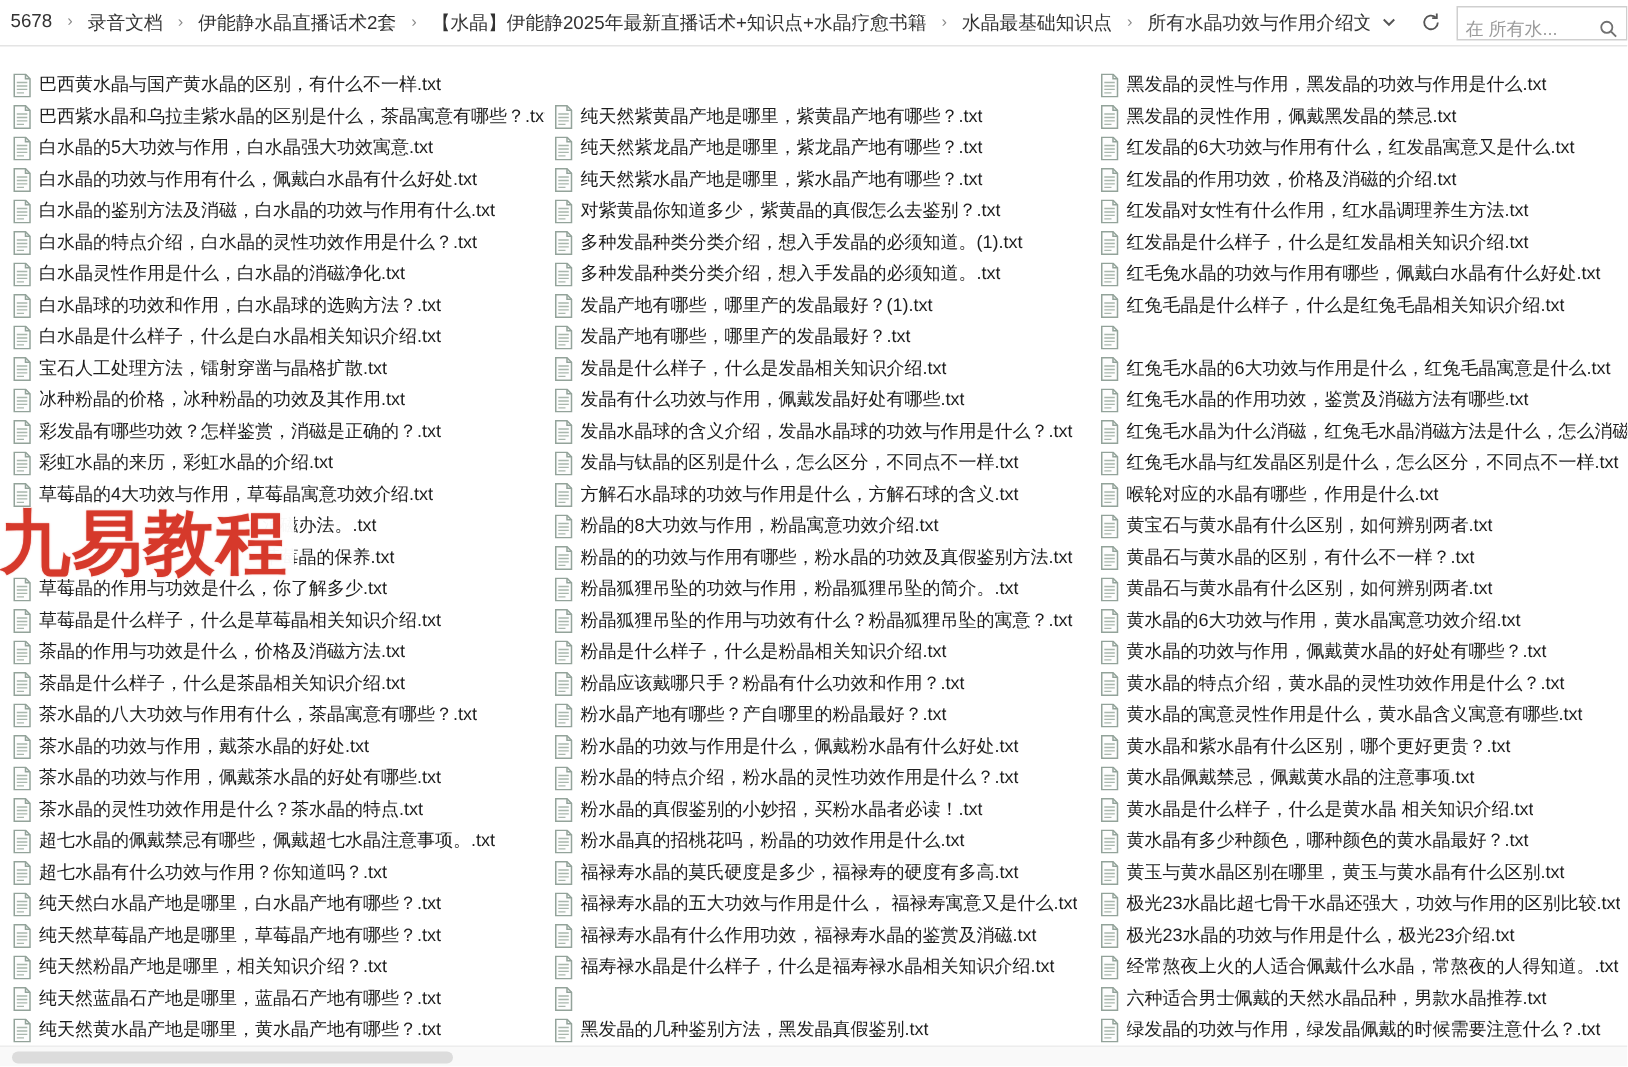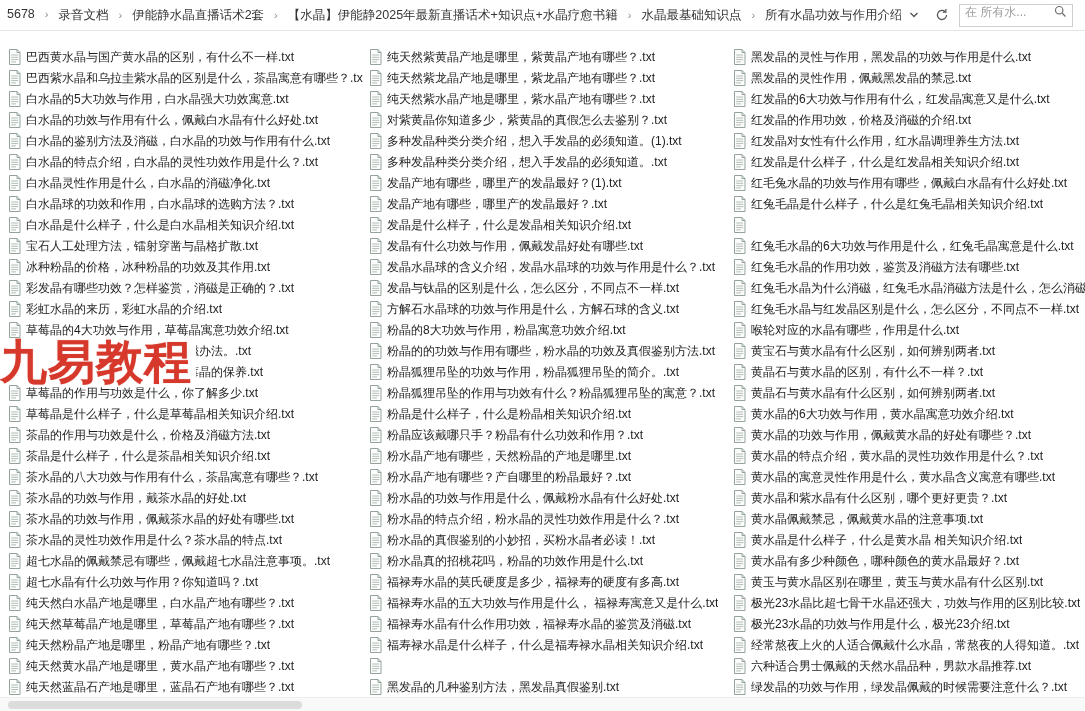--- a/index.html
+++ b/index.html
@@ -17,33 +17,33 @@
     flex:1; display:flex; align-items:flex-start; white-space:nowrap;
     overflow:hidden; padding-left:2px; font-size:12.5px; color:#333;
   }
   .crumb-item { display:flex; align-items:center; flex:0 0 auto; }
   .crumb { padding:4px 5px; cursor:default; }
   .crumb-sep { color:#8a8a8a; padding:0 5px; font-size:11px; }
   .crumb-item:last-child .crumb-sep { display:none; }
   .addr-controls { display:flex; align-items:center; flex:0 0 auto; padding:0 8px 0 4px; gap:10px; }
   .icon-btn { display:flex; align-items:center; justify-content:center; width:18px; height:20px; cursor:default; }
   .searchbox {
-    flex:0 0 auto; width:114px; height:23px; margin-right:12px;
-    border:1px solid #cfcfcf; display:flex; align-items:flex-start; background:#fff;
+    flex:0 0 auto; width:114px; height:23px; margin-right:0;
+    border:1px solid #cfcfcf; display:flex; align-items:flex-end; background:#fff;
   }
   .searchbox input {
     flex:1; min-width:0; border:0; outline:0; padding:0 2px 0 5px;
     font-size:12px; color:#444; font-family:inherit; background:transparent;
   }
   .searchbox input::placeholder { color:#9b9b9b; }
   .search-icon { flex:0 0 auto; margin-right:5px; display:flex; }
 
   
   .filelist {
-    position:relative; display:flex; align-items:center;
+    position:relative; display:flex; align-items:flex-end;
     height:666px; padding-top:16px; overflow:hidden;
   }
   .col { overflow:hidden; }
   .col-1 { width:363px; padding-left:8px; }
   .col-2 { width:365px; padding-left:6px; }
   .col-3 { flex:1; padding-left:5px; }
   .row {
     height:21px; display:flex; align-items:center;
     white-space:nowrap; overflow:hidden;
     font-size:12px; color:#1d1d1d; cursor:default;
@@ -412,41 +412,41 @@
     <span class="fname">纯天然草莓晶产地是哪里，草莓晶产地有哪些？.txt</span>
   </div>
       <div class="row">
     <span class="fileicon">
       <svg width="13" height="16" viewBox="0 0 13 16">
         <path d="M1.5 0.5 H9 L12 3.5 V15.5 H1.5 Z" fill="#fdfdfd" stroke="#93a39a" stroke-width="1"></path>
         <path d="M9 0.5 L9 3.5 L12 3.5" fill="none" stroke="#93a39a" stroke-width="1"></path>
         <path d="M3.2 6 H10.2 M3.2 8.3 H10.2 M3.2 10.6 H10.2 M3.2 12.9 H8" stroke="#a8b6ac" stroke-width="0.9"></path>
       </svg>
     </span>
-    <span class="fname">纯天然粉晶产地是哪里，粉晶产地有哪些？.txt</span>
+    <span class="fname">纯天然粉晶产地是哪里，相关知识介绍？.txt</span>
+  </div>
+      <div class="row">
+    <span class="fileicon">
+      <svg width="13" height="16" viewBox="0 0 13 16">
+        <path d="M1.5 0.5 H9 L12 3.5 V15.5 H1.5 Z" fill="#fdfdfd" stroke="#93a39a" stroke-width="1"></path>
+        <path d="M9 0.5 L9 3.5 L12 3.5" fill="none" stroke="#93a39a" stroke-width="1"></path>
+        <path d="M3.2 6 H10.2 M3.2 8.3 H10.2 M3.2 10.6 H10.2 M3.2 12.9 H8" stroke="#a8b6ac" stroke-width="0.9"></path>
+      </svg>
+    </span>
+    <span class="fname">纯天然蓝晶石产地是哪里，蓝晶石产地有哪些？.txt</span>
   </div>
       <div class="row">
     <span class="fileicon">
       <svg width="13" height="16" viewBox="0 0 13 16">
         <path d="M1.5 0.5 H9 L12 3.5 V15.5 H1.5 Z" fill="#fdfdfd" stroke="#93a39a" stroke-width="1"></path>
         <path d="M9 0.5 L9 3.5 L12 3.5" fill="none" stroke="#93a39a" stroke-width="1"></path>
         <path d="M3.2 6 H10.2 M3.2 8.3 H10.2 M3.2 10.6 H10.2 M3.2 12.9 H8" stroke="#a8b6ac" stroke-width="0.9"></path>
       </svg>
     </span>
     <span class="fname">纯天然黄水晶产地是哪里，黄水晶产地有哪些？.txt</span>
-  </div>
-      <div class="row">
-    <span class="fileicon">
-      <svg width="13" height="16" viewBox="0 0 13 16">
-        <path d="M1.5 0.5 H9 L12 3.5 V15.5 H1.5 Z" fill="#fdfdfd" stroke="#93a39a" stroke-width="1"></path>
-        <path d="M9 0.5 L9 3.5 L12 3.5" fill="none" stroke="#93a39a" stroke-width="1"></path>
-        <path d="M3.2 6 H10.2 M3.2 8.3 H10.2 M3.2 10.6 H10.2 M3.2 12.9 H8" stroke="#a8b6ac" stroke-width="0.9"></path>
-      </svg>
-    </span>
-    <span class="fname">纯天然蓝晶石产地是哪里，蓝晶石产地有哪些？.txt</span>
   </div>
     </div>
   <div class="col col-2">
       <div class="row">
     <span class="fileicon">
       <svg width="13" height="16" viewBox="0 0 13 16">
         <path d="M1.5 0.5 H9 L12 3.5 V15.5 H1.5 Z" fill="#fdfdfd" stroke="#93a39a" stroke-width="1"></path>
         <path d="M9 0.5 L9 3.5 L12 3.5" fill="none" stroke="#93a39a" stroke-width="1"></path>
         <path d="M3.2 6 H10.2 M3.2 8.3 H10.2 M3.2 10.6 H10.2 M3.2 12.9 H8" stroke="#a8b6ac" stroke-width="0.9"></path>
       </svg>
@@ -625,30 +625,20 @@
   </div>
       <div class="row">
     <span class="fileicon">
       <svg width="13" height="16" viewBox="0 0 13 16">
         <path d="M1.5 0.5 H9 L12 3.5 V15.5 H1.5 Z" fill="#fdfdfd" stroke="#93a39a" stroke-width="1"></path>
         <path d="M9 0.5 L9 3.5 L12 3.5" fill="none" stroke="#93a39a" stroke-width="1"></path>
         <path d="M3.2 6 H10.2 M3.2 8.3 H10.2 M3.2 10.6 H10.2 M3.2 12.9 H8" stroke="#a8b6ac" stroke-width="0.9"></path>
       </svg>
     </span>
     <span class="fname">粉晶应该戴哪只手？粉晶有什么功效和作用？.txt</span>
-  </div>
-      <div class="row">
-    <span class="fileicon">
-      <svg width="13" height="16" viewBox="0 0 13 16">
-        <path d="M1.5 0.5 H9 L12 3.5 V15.5 H1.5 Z" fill="#fdfdfd" stroke="#93a39a" stroke-width="1"></path>
-        <path d="M9 0.5 L9 3.5 L12 3.5" fill="none" stroke="#93a39a" stroke-width="1"></path>
-        <path d="M3.2 6 H10.2 M3.2 8.3 H10.2 M3.2 10.6 H10.2 M3.2 12.9 H8" stroke="#a8b6ac" stroke-width="0.9"></path>
-      </svg>
-    </span>
-    <span class="fname">粉水晶产地有哪些，天然粉晶的产地是哪里.txt</span>
   </div>
       <div class="row">
     <span class="fileicon">
       <svg width="13" height="16" viewBox="0 0 13 16">
         <path d="M1.5 0.5 H9 L12 3.5 V15.5 H1.5 Z" fill="#fdfdfd" stroke="#93a39a" stroke-width="1"></path>
         <path d="M9 0.5 L9 3.5 L12 3.5" fill="none" stroke="#93a39a" stroke-width="1"></path>
         <path d="M3.2 6 H10.2 M3.2 8.3 H10.2 M3.2 10.6 H10.2 M3.2 12.9 H8" stroke="#a8b6ac" stroke-width="0.9"></path>
       </svg>
     </span>
     <span class="fname">粉水晶产地有哪些？产自哪里的粉晶最好？.txt</span>

